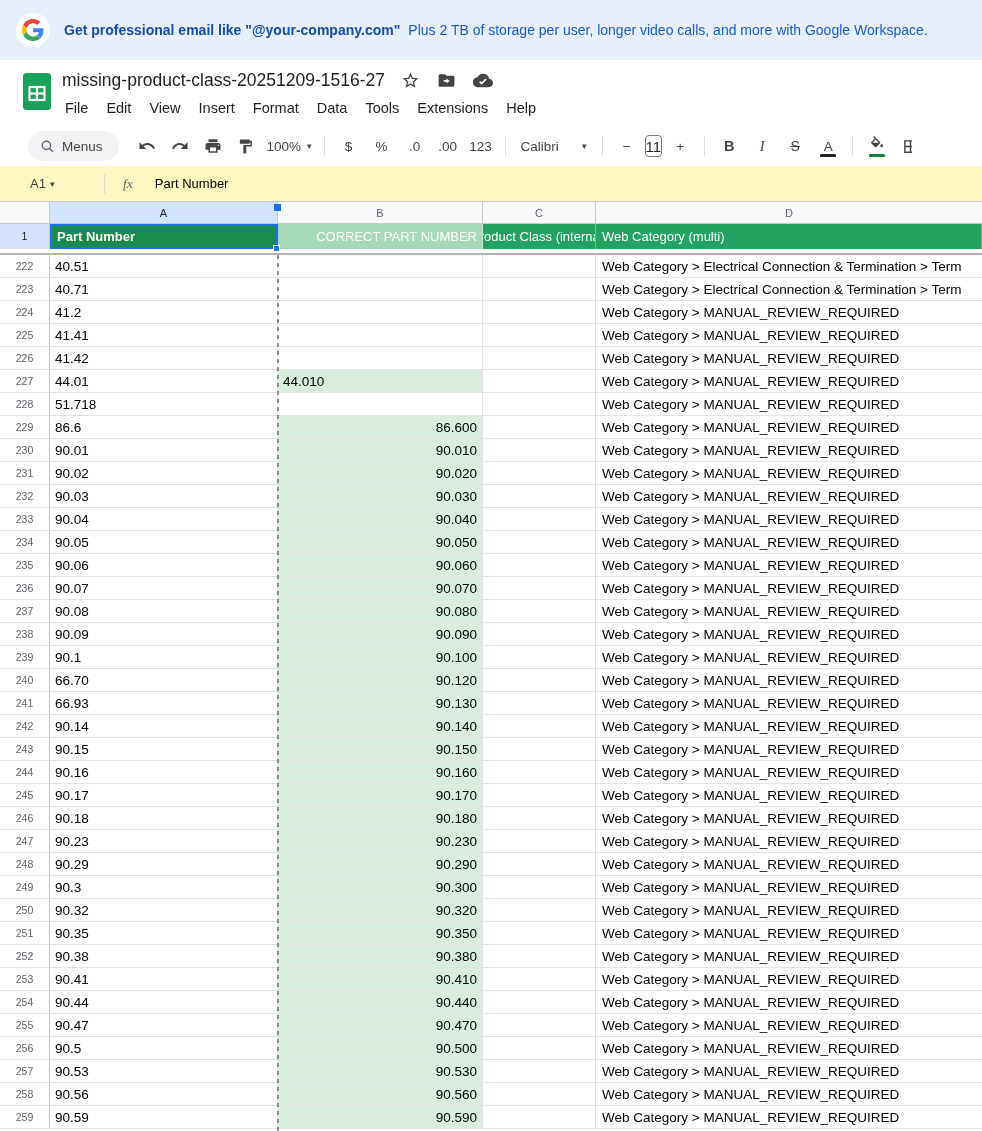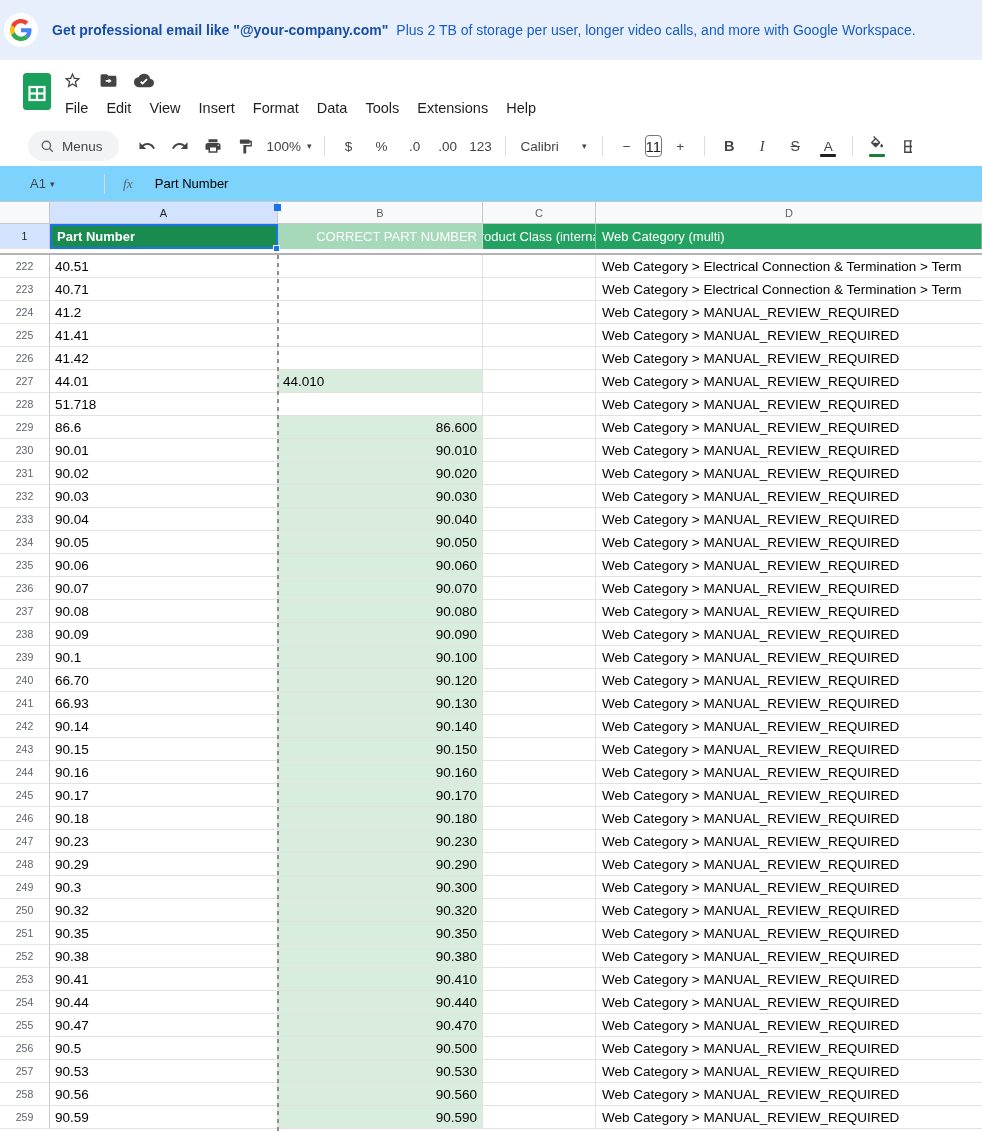--- a/index.html
+++ b/index.html
@@ -8,21 +8,21 @@
     --b1-green:#a6d8ba; --cell-green:#d8eddd; --sel-head:#d3e3fd;
     --brand-green:#188038;
   }
   *{box-sizing:border-box;margin:0;padding:0}
   html,body{width:982px;height:1131px;overflow:hidden;background:#fff;
     font-family:"Liberation Sans",sans-serif;color:#1f1f1f;position:relative}
   .screen{position:absolute;inset:0;width:982px;height:1131px;background:#fff;overflow:hidden}
 
   
   .banner{position:absolute;top:0;left:0;width:982px;height:60px;background:var(--banner-bg);
-    display:flex;align-items:center;padding-left:4px}
+    display:flex;align-items:center;padding-left:16px}
   .g-badge{width:34px;height:34px;border-radius:50%;background:#fff;display:flex;
     align-items:center;justify-content:center;margin-right:14px;flex:0 0 auto}
   .banner-text{font-size:14px;color:var(--banner-text)}
   .banner-bold{font-weight:700;color:var(--banner-text-bold);margin-right:8px}
 
   
   .appbar{position:absolute;top:60px;left:0;width:982px;height:66px;background:#fff}
   .sheets-icon{position:absolute;left:22px;top:12px;width:30px;height:40px;cursor:pointer}
   .title-row{position:absolute;left:62px;top:10px;display:flex;align-items:center;gap:16px}
   .doc-title{font-size:17.5px;color:#1f1f1f;white-space:nowrap}
@@ -46,21 +46,21 @@
     align-items:center;justify-content:center;font-size:15px;color:#202124;cursor:text}
   .b-bold{font-weight:700;font-size:14.5px}
   .b-italic{font-style:italic;font-size:14.5px;font-family:"Liberation Serif",serif}
   .b-strike{text-decoration:line-through;font-size:14px}
   .color-bar{position:absolute;left:7px;right:7px;bottom:3px;height:3.5px;border-radius:1px}
   .bar-black{background:#202124}
   .bar-green{background:var(--brand-green)}
 
   
   .formulabar{position:absolute;top:166px;left:0;width:982px;height:36px;display:flex;
-    align-items:center;border-bottom:1px solid #c9c9c9;background:#7dd3fc}
+    align-items:center;border-bottom:1px solid #c9c9c9;background:#fef9c3}
   .namebox{display:flex;align-items:center;padding-left:30px;width:104px;font-size:13px;color:#444;cursor:pointer}
   .fb-div{width:1px;height:20px;background:#dadce0}
   .fx{font-family:"Liberation Serif",serif;font-style:italic;font-size:13.5px;color:#5f6368;margin-left:18px}
   .fb-value{font-size:13px;color:#000;margin-left:22px;cursor:text}
 
   
   .grid{position:absolute;top:202px;left:0;width:982px;height:929px;background:#fff}
   .colheads{display:flex;height:22px;border-bottom:1px solid #c9c9c9;background:#f8f9fa}
   .corner{width:50px;border-right:1px solid #c9c9c9;background:#f8f9fa;cursor:pointer}
   .colhead{display:flex;align-items:center;justify-content:center;font-size:11px;color:#5f6368;
@@ -115,20 +115,21 @@
   <div class="appbar">
     <div class="sheets-icon">
       <svg width="30" height="40" viewBox="0 0 30 40">
         <rect x="1" y="1" width="28" height="37" rx="3.5" fill="#1aa05a"></rect>
         <rect x="7.5" y="15" width="15" height="13" fill="none" stroke="#fff" stroke-width="2.2"></rect>
         <line x1="15" y1="15" x2="15" y2="28" stroke="#fff" stroke-width="2.2"></line>
         <line x1="7.5" y1="21.5" x2="22.5" y2="21.5" stroke="#fff" stroke-width="2.2"></line>
       </svg>
     </div>
     <div class="title-row">
+      <span class="doc-title">missing-product-class-20251209-1516-27</span>
       <span class="ticon">
         <svg width="19" height="19" viewBox="0 0 24 24" fill="#444">
             <path d="M22 9.24l-7.19-.62L12 2 9.19 8.63 2 9.24l5.46 4.73L5.82 21 12 17.27 18.18 21l-1.63-7.03L22 9.24zM12 15.4l-3.76 2.27 1-4.28-3.32-2.88 4.38-.38L12 6.1l1.71 4.04 4.38.38-3.32 2.88 1 4.28L12 15.4z"></path>
           </svg>
       </span>
       <span class="ticon">
         <svg width="19" height="19" viewBox="0 0 24 24" fill="#444">
             <path d="M20 6h-8l-2-2H4c-1.1 0-2 .9-2 2v12c0 1.1.9 2 2 2h16c1.1 0 2-.9 2-2V8c0-1.1-.9-2-2-2z"></path>
             <path fill="#fff" d="M12 15.5v-2H8.5v-2H12V9.5l4 3z"></path>
           </svg>

